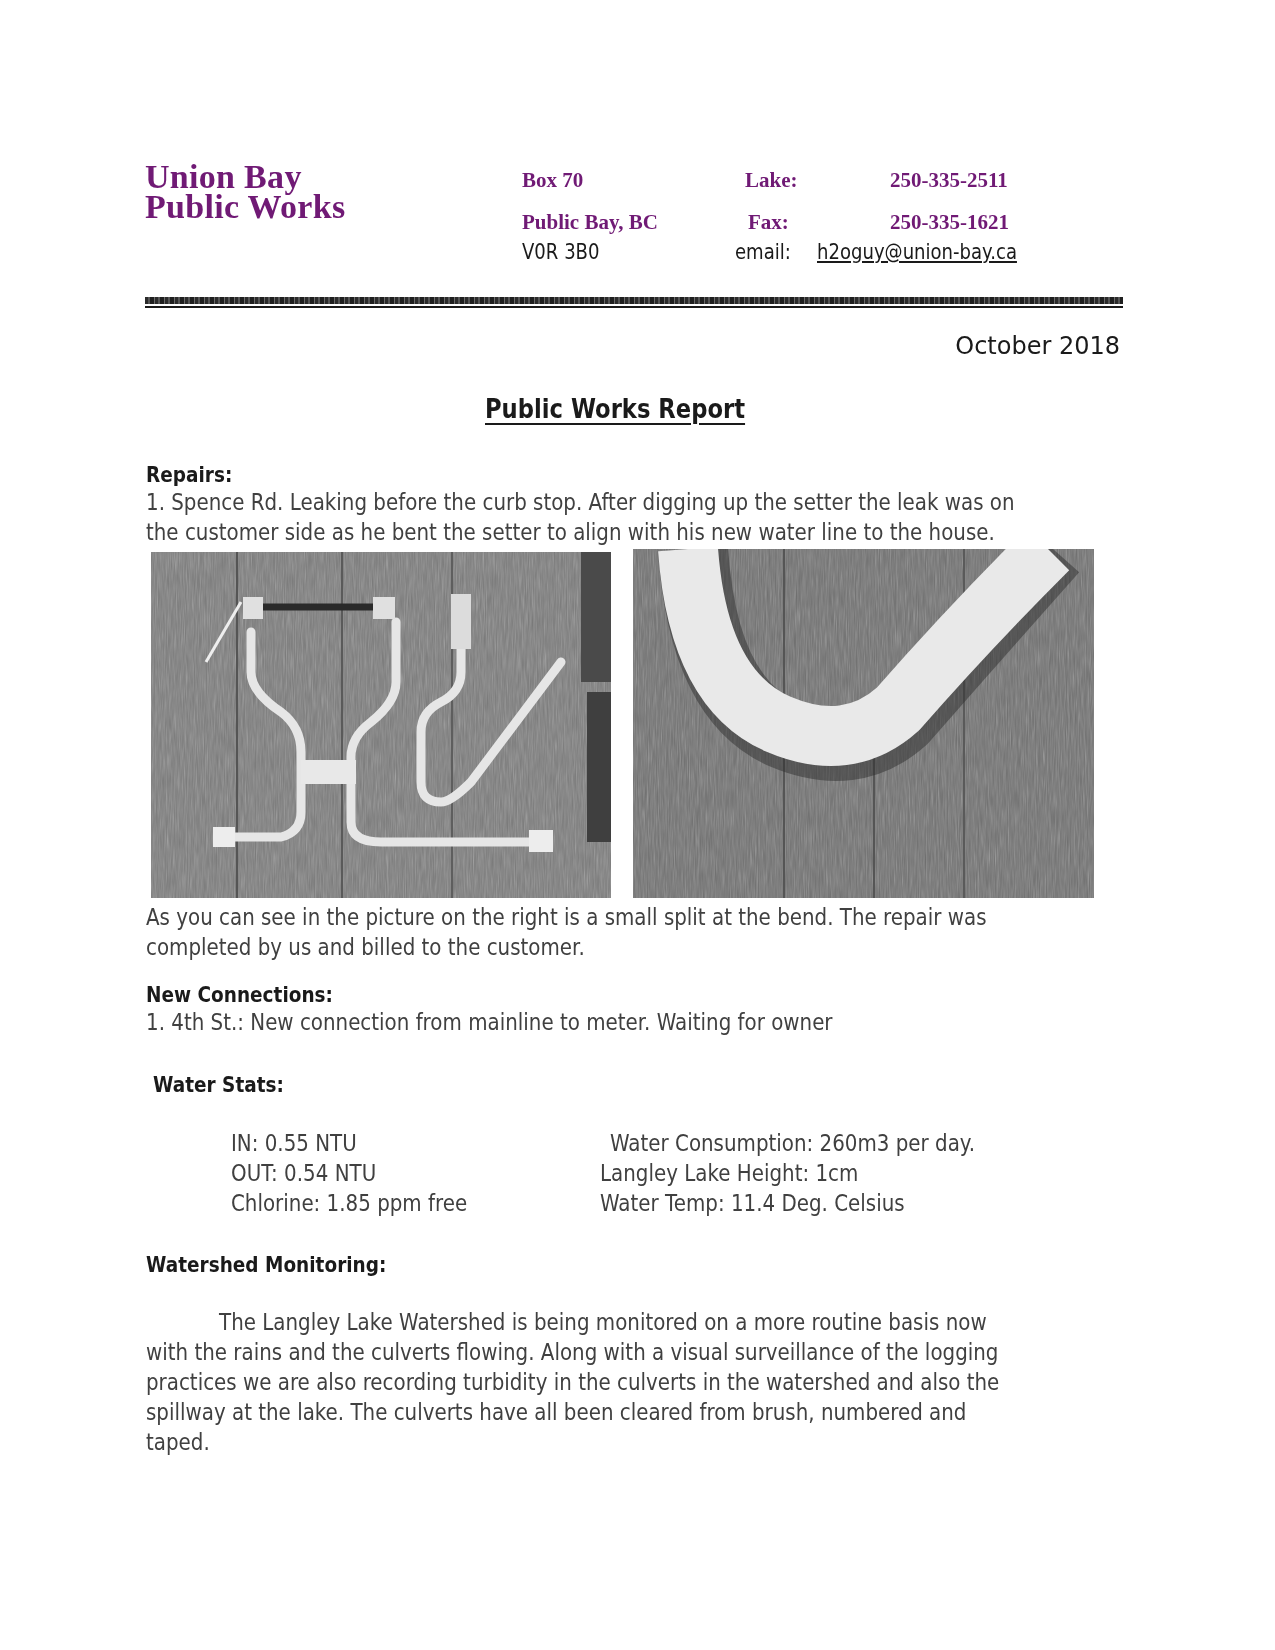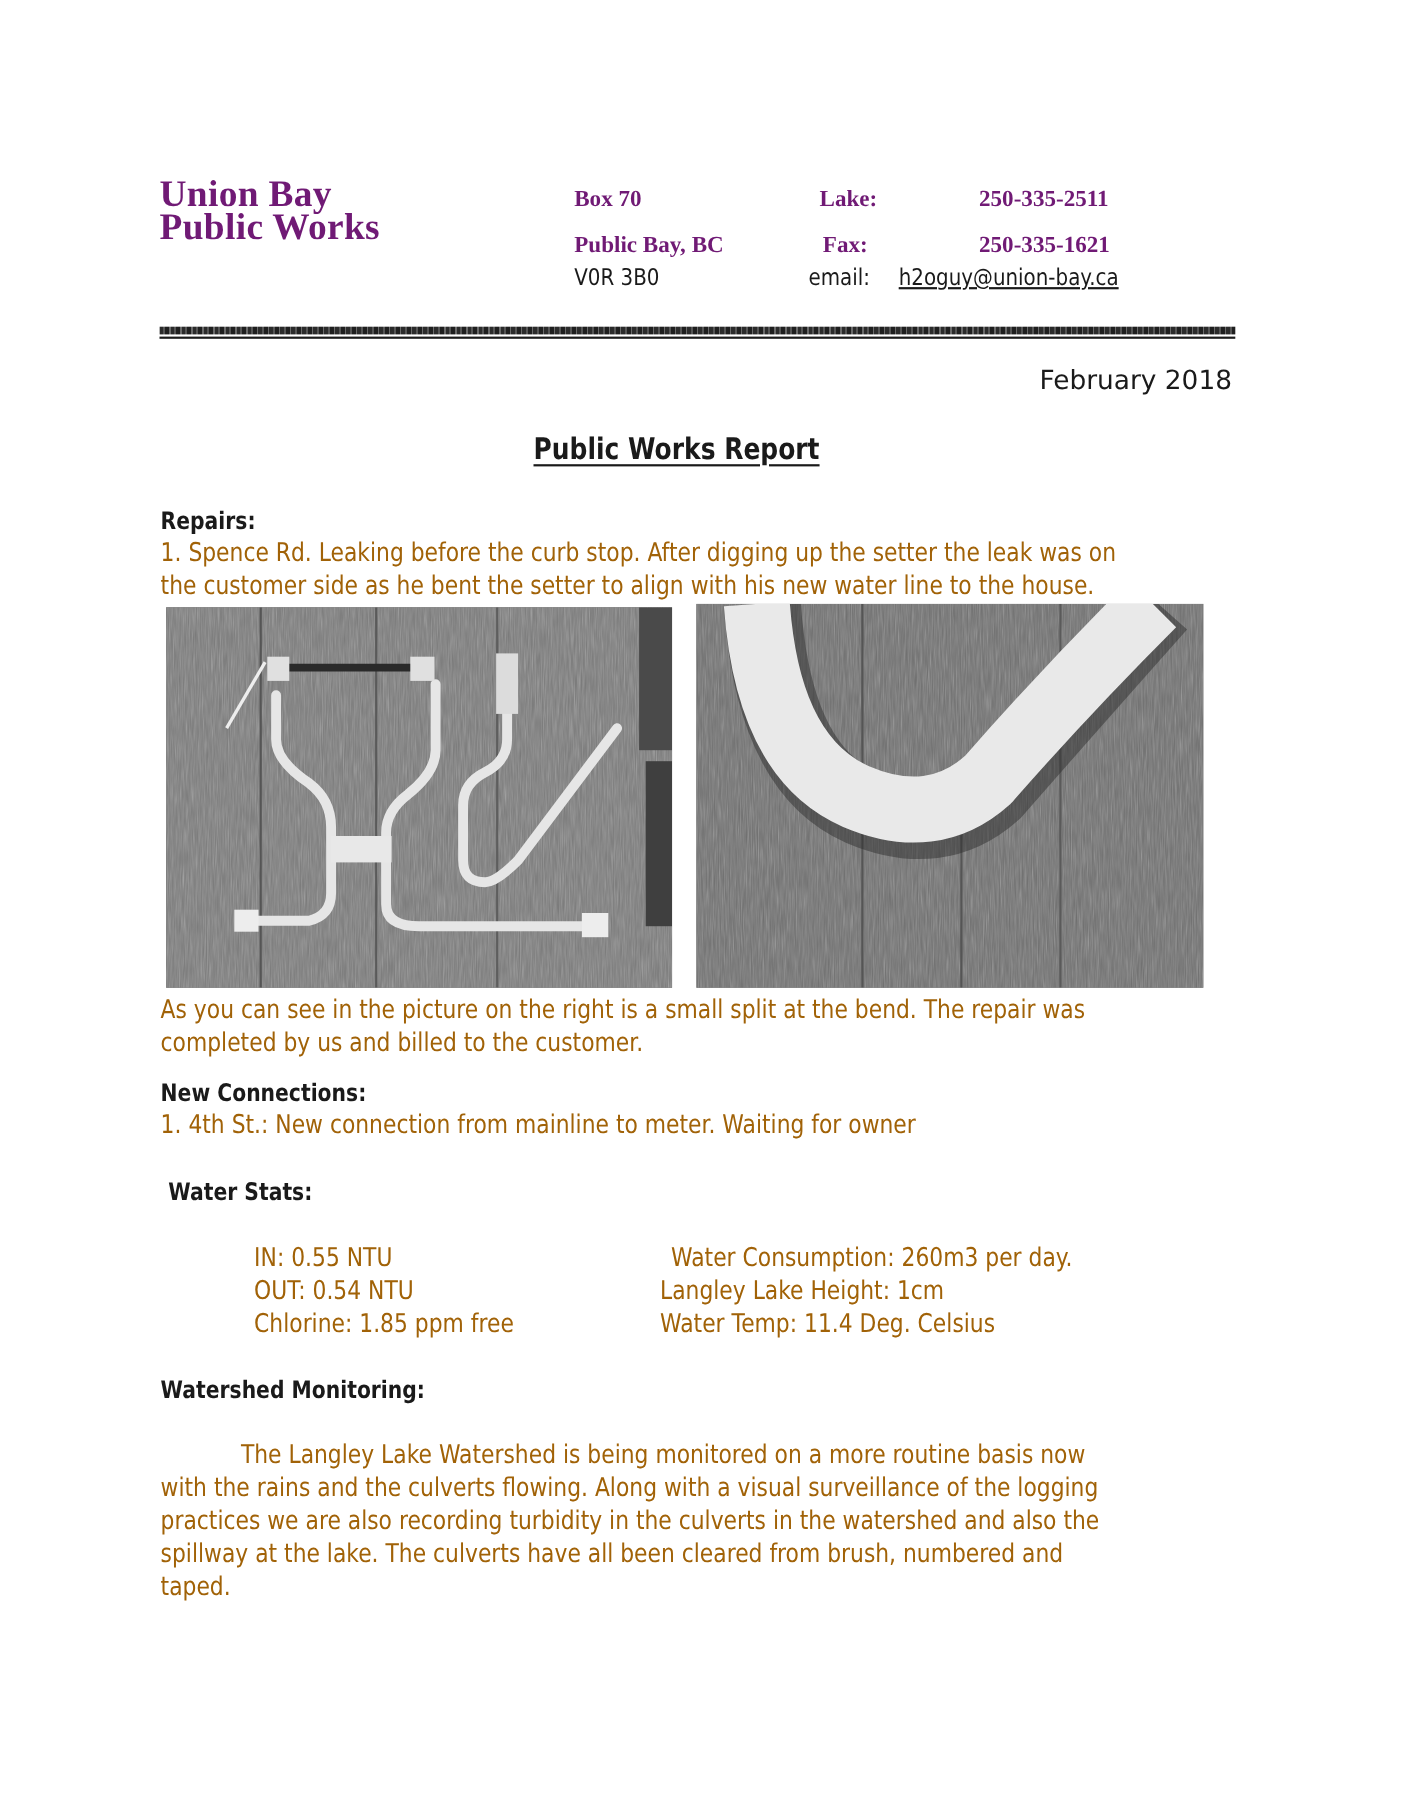--- a/index.html
+++ b/index.html
@@ -14,21 +14,21 @@
   .email-link { text-decoration: underline; color: #1a1a1a; font-family: "DejaVu Sans", sans-serif; font-size: 21px; transform: scaleX(0.86); transform-origin: left center; }
   .rule-thick { position: absolute; left: 145px; width: 978px; top: 297px; height: 7px;
     background: repeating-linear-gradient(90deg, #2b2b2b 0 3px, #555 3px 5px, #1f1f1f 5px 9px, #6a6a6a 9px 10px); }
   .rule-thin { position: absolute; left: 145px; width: 978px; top: 306px; height: 2px; background: #1a1a1a; }
   .cond { transform: scaleX(0.84); transform-origin: left center; }
   .date { font-size: 24px; }
   .title { font-size: 27px; font-weight: bold; text-decoration: underline; text-underline-offset: 5px; }
   .h { font-size: 22px; font-weight: bold; }
   .photo { position: absolute; overflow: hidden; background: #6f6f6f; }
   .photo svg { display: block; width: 100%; height: 100%; }
-  .para-block { position: absolute; left: 146px; width: 1120px; font-family: "DejaVu Sans", sans-serif; font-size: 23.5px; line-height: 30px; color: #a16207; }
+  .para-block { position: absolute; left: 146px; width: 1120px; font-family: "DejaVu Sans", sans-serif; font-size: 23.5px; line-height: 30px; color: #404040; }
   .para-block .line { display: block; white-space: nowrap; transform: scaleX(0.845); transform-origin: left center; }
 </style>
 </head>
 <body>
 
 <div>
   <div class="abs serif org" style="left:145px; top:160px;">Union Bay</div>
   <div class="abs serif org" style="left:145px; top:190px;">Public Works</div>
 
   <div class="abs serif addr" style="left:522px; top:170px;text-align:right;">Box 70</div>
@@ -39,21 +39,21 @@
   <div class="abs serif addr" style="left:890px; top:170px;">250-335-2511</div>
   <div class="abs serif addr" style="left:748px; top:212px;">Fax:</div>
   <div class="abs serif addr" style="left:890px; top:212px;">250-335-1621</div>
   <div class="abs lbl-sans" style="left:735px; top:240px;">email:</div>
   <a class="abs email-link" style="left:817px; top:240px;">h2oguy@union-bay.ca</a>
 
   <div class="rule-thick"></div>
   <div class="rule-thin"></div>
 </div>
 
-<div class="abs sans date" style="right:155px; top:332px;">February 2018</div>
+<div class="abs sans date" style="right:155px; top:332px;">October 2018</div>
 
 <div class="abs sans title cond" style="left:485px; top:393px;">Public Works Report</div>
 
 <div class="abs sans h cond" style="left:146px; top:462px;">Repairs:</div>
 <div class="para-block" style="top:487px;">
   <span class="line">1. Spence Rd. Leaking before the curb stop. After digging up the setter the leak was on</span>
   <span class="line">the customer side as he bent the setter to align with his new water line to the house.</span>
 </div>
 
 <div class="photo" style="left:151px; top:552px; width:460px; height:346px;">

